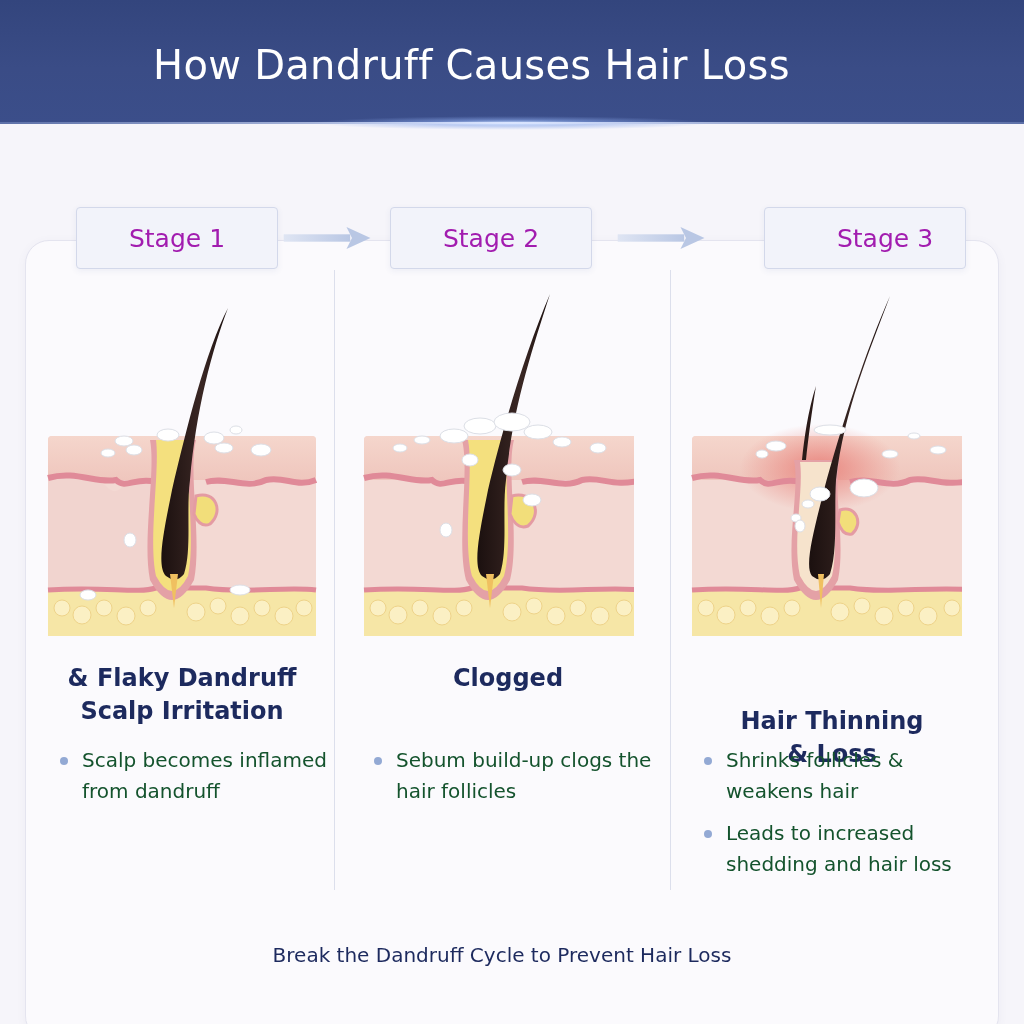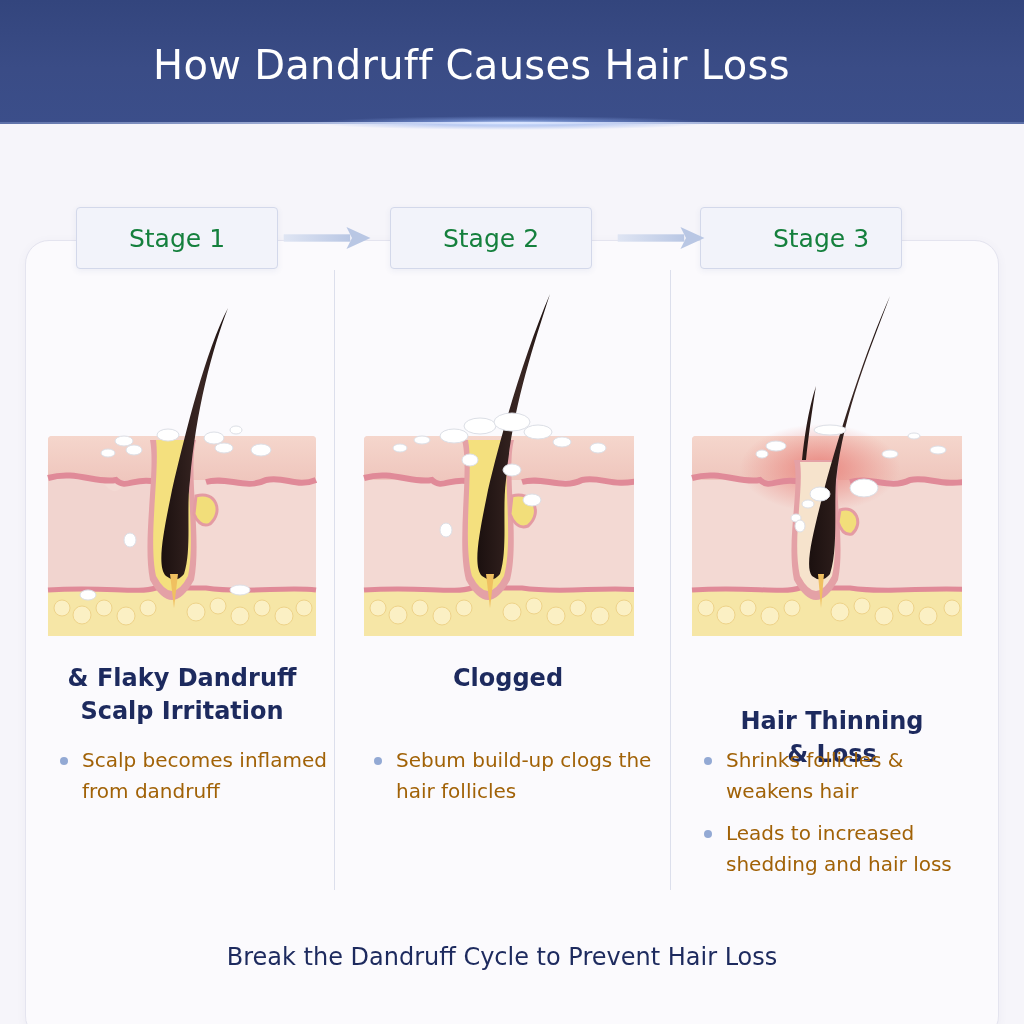--- a/index.html
+++ b/index.html
@@ -39,68 +39,68 @@
     .divider {
       position: absolute; top: 270px; width: 1px; height: 620px;
       background: #dcdfec;
     }
     .stage-pill {
       position: absolute; top: 207px; width: 202px; height: 62px;
       background: #f2f3fa;
       border: 1.5px solid #d3d8ea;
       border-radius: 4px;
       display: flex; align-items: center; justify-content: center;
-      font-size: 25px; color: #15803d;
+      font-size: 25px; color: #a21caf;
       box-shadow: 0 2px 6px rgba(70,90,150,0.08);
     }
     .arrow {
       position: absolute; top: 226px; height: 24px;
     }
     .illus {
       position: absolute; top: 290px; width: 272px; height: 350px;
     }
     .stage-title {
       position: absolute; top: 662px; width: 320px;
       text-align: center; font-size: 24px; font-weight: bold;
       color: #1d2a5e; line-height: 33px;
     }
     .bullets {
       position: absolute; top: 745px; width: 290px;
       list-style: none;
     }
     .bullets li {
       position: relative; padding-left: 24px;
-      font-size: 20px; line-height: 31px; color: #a16207;
+      font-size: 20px; line-height: 31px; color: #14532d;
       margin-bottom: 11px;
     }
     .bullet-dot {
       position: absolute; left: 2px; top: 12px; width: 8px; height: 8px;
       border-radius: 50%; background: #93a9d4;
     }
     .footer-text {
       position: absolute; left: 0; top: 943px; width: 1004px;
-      text-align: center; font-size: 24px; color: #1d2a5e;
+      text-align: center; font-size: 20px; color: #1d2a5e;
     }
   </style>
 </head>
 <body>
 
 <div class="header">
   <div class="title">How Dandruff Causes Hair Loss</div>
   <div class="header-glow"></div>
   <div class="header-line"></div>
 </div>
 
 <div class="panel"></div>
 <div class="divider" style="left:334px;"></div>
 <div class="divider" style="left:670px;"></div>
 
 <div class="stage-pill" style="left:76px;">Stage 1</div>
 <div class="stage-pill" style="left:390px;text-align:right;">Stage 2</div>
-<div class="stage-pill" style="left:700px;padding-left:40px;">Stage 3</div>
+<div class="stage-pill" style="left:764px;padding-left:40px;">Stage 3</div>
 
 <svg class="arrow" style="left:280px;" width="96" height="26" viewBox="0 0 96 26">
   <defs>
       <linearGradient id="ag1" x1="0" x2="1">
         <stop offset="0" stop-color="#dfe5f3"></stop>
         <stop offset="1" stop-color="#b9c7e4"></stop>
       </linearGradient>
     </defs>
   <rect x="0" y="9" width="72" height="8" fill="url(#ag1)"></rect>
   <polygon points="68,1 94,13 68,25 74,13" fill="#b9c7e4"></polygon>

